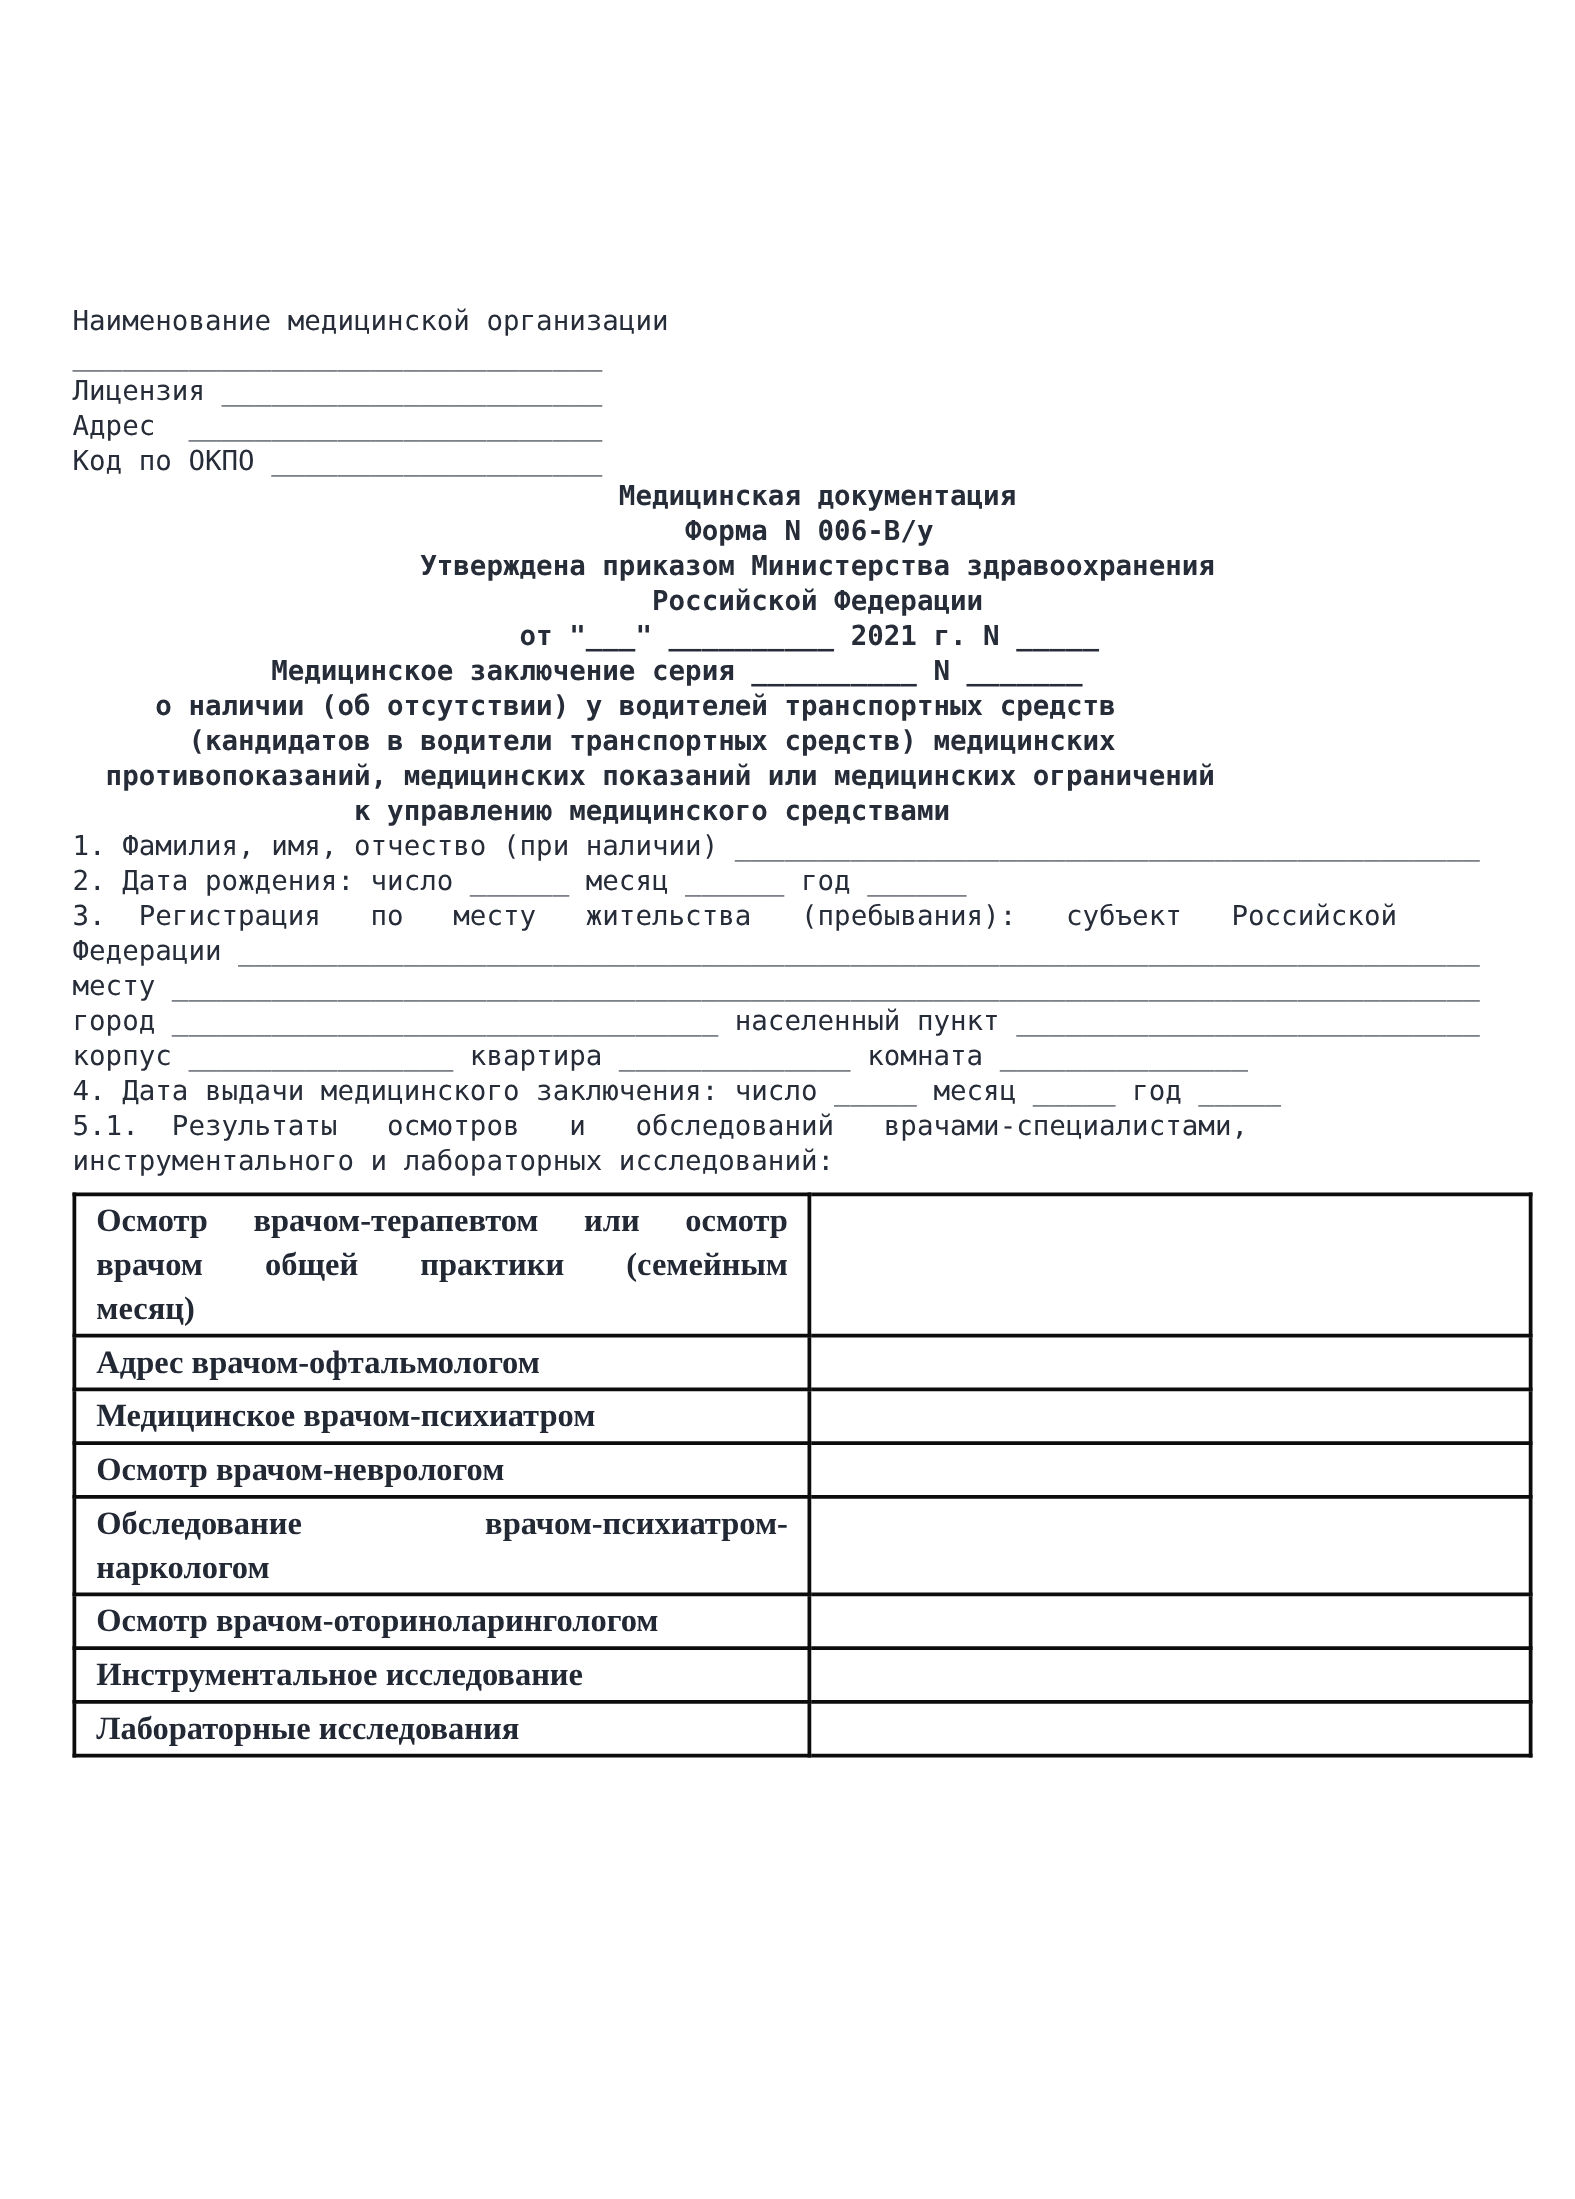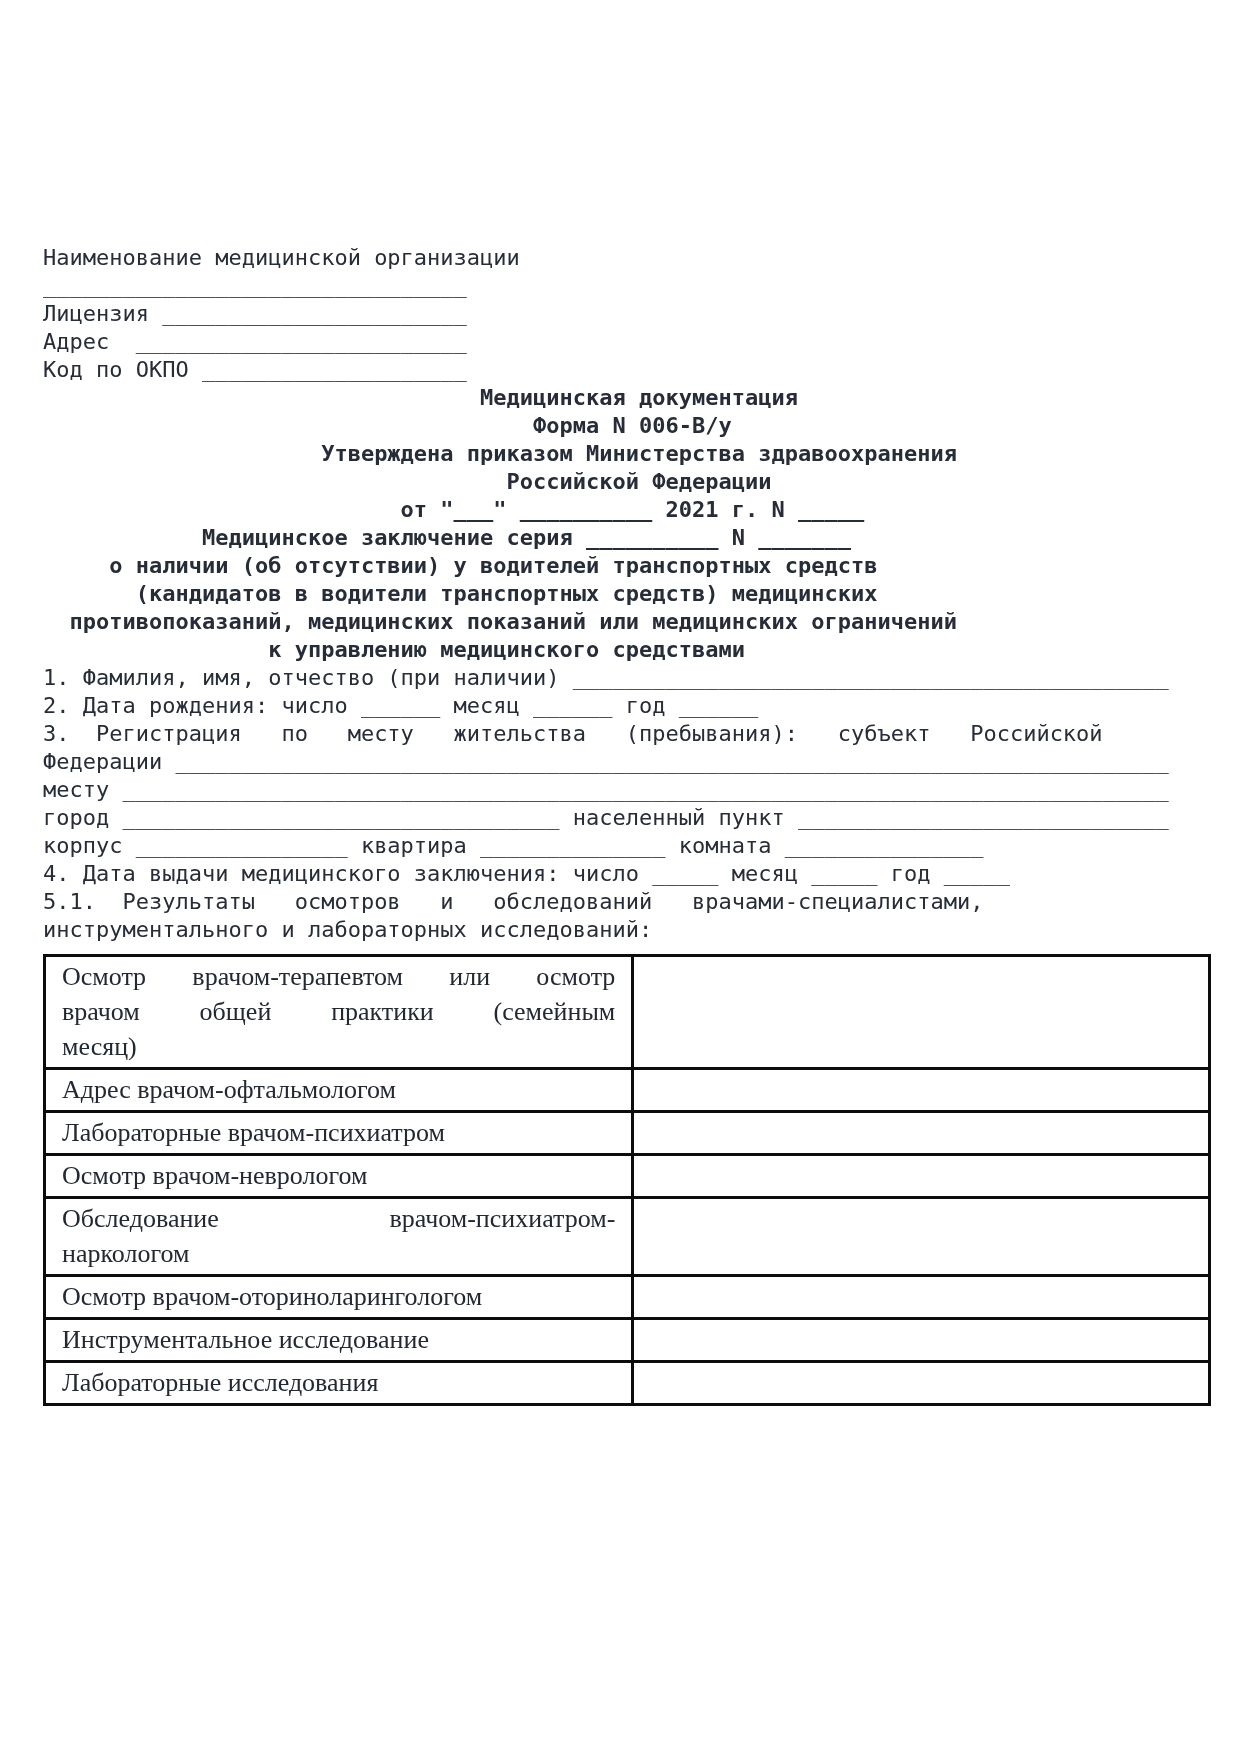--- a/index.html
+++ b/index.html
@@ -6,21 +6,21 @@
     margin: 0;
     padding: 0;
     background: #ffffff;
   }
   .page {
     position: relative;
     width: 1260px;
     height: 1759px;
     background: #ffffff;
     box-sizing: border-box;
-    padding: 244px 0 0 43px;
+    padding: 244px 0 0 58px;
     color: #262c38;
   }
   .mono {
     font-family: "DejaVu Sans Mono", "Liberation Mono", monospace;
   }
   .line {
     white-space: pre;
     font-size: 22px;
     line-height: 28px;
   }
@@ -35,21 +35,21 @@
     font-family: "Liberation Serif", "DejaVu Serif", serif;
     font-size: 26px;
     color: #222834;
   }
   table.exam td {
     border: 3px solid #0c0c0c;
     vertical-align: top;
     box-sizing: border-box;
     padding: 2px 16px 3px 16px;
   }
-  td.label { width: 50.5%; }
+  td.label { width: 50.5%; font-weight: bold; }
   td.value { width: 49.5%; }
   .cell-line {
     line-height: 35px;
   }
   .cell-line.just {
     text-align: justify;
     text-align-last: justify;
   }
 </style>
 </head>
@@ -100,21 +100,21 @@
           <td class="value"></td>
         </tr>
         <tr>
           <td class="label">
             <div class="cell-line">Адрес врачом-офтальмологом</div>
           </td>
           <td class="value"></td>
         </tr>
         <tr>
           <td class="label">
-            <div class="cell-line">Лабораторные врачом-психиатром</div>
+            <div class="cell-line">Медицинское врачом-психиатром</div>
           </td>
           <td class="value"></td>
         </tr>
         <tr>
           <td class="label">
             <div class="cell-line">Осмотр врачом-неврологом</div>
           </td>
           <td class="value"></td>
         </tr>
         <tr>

